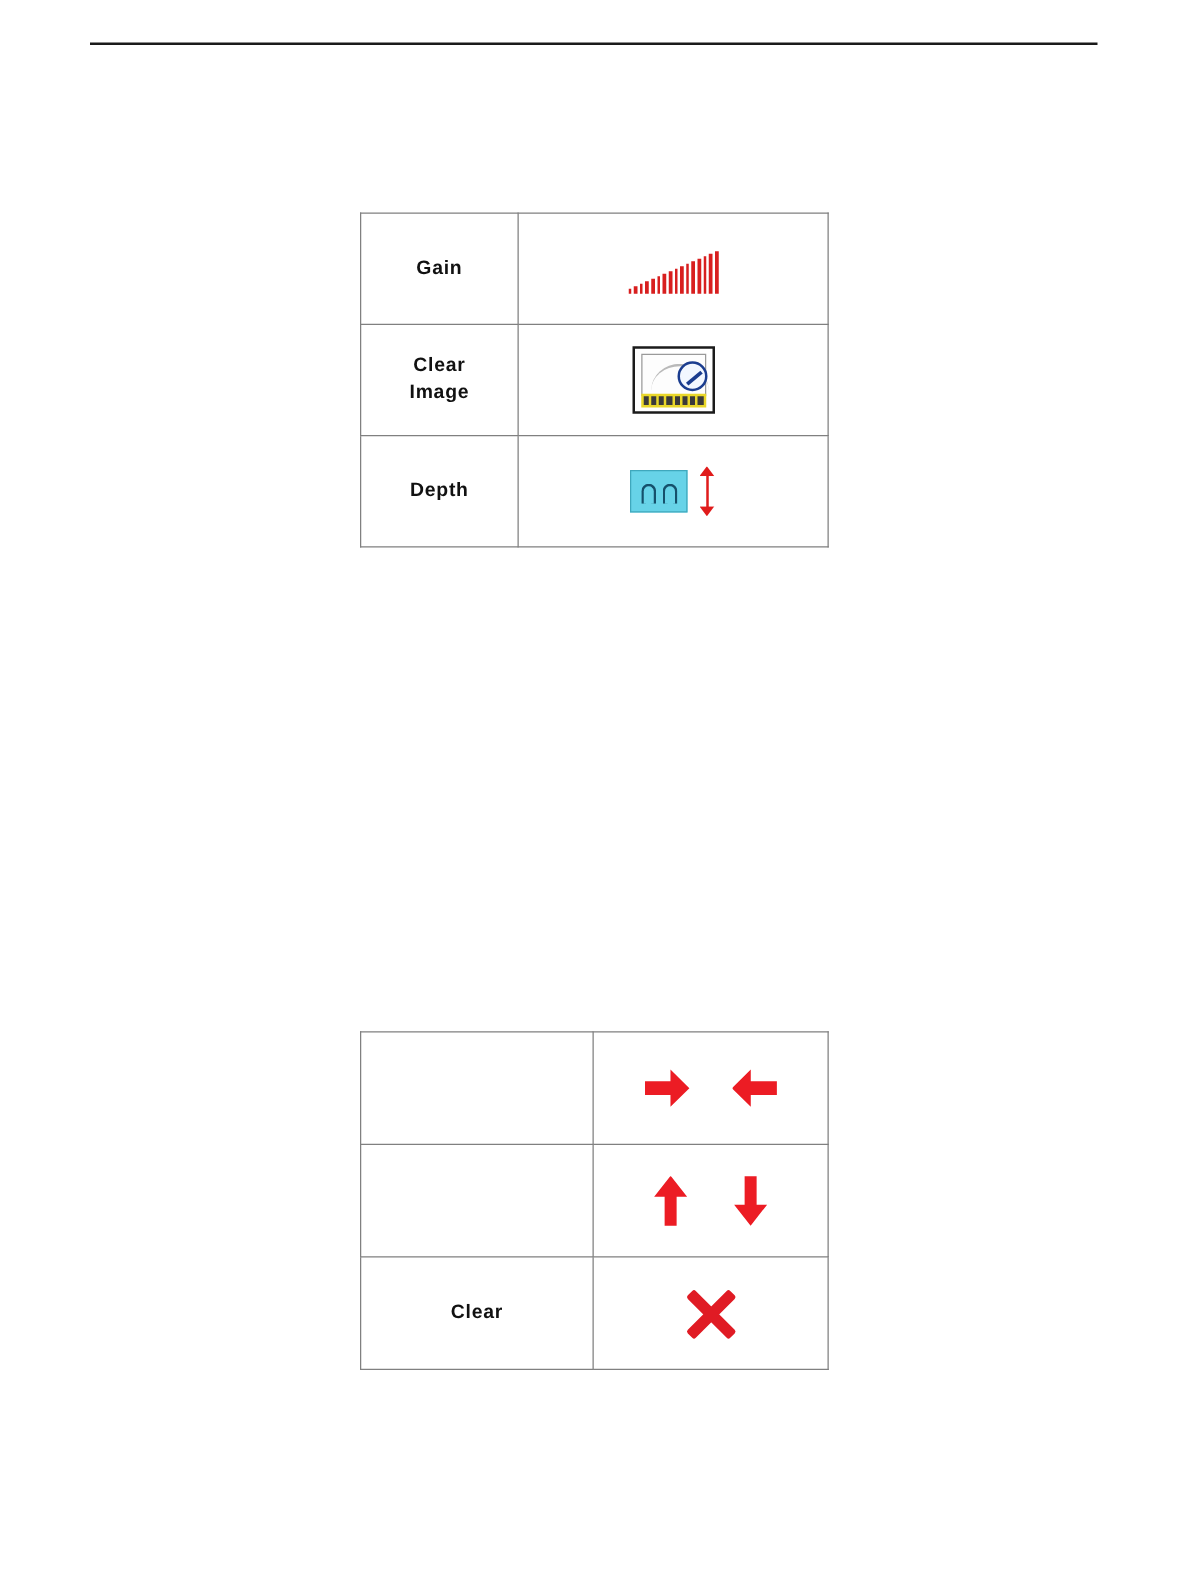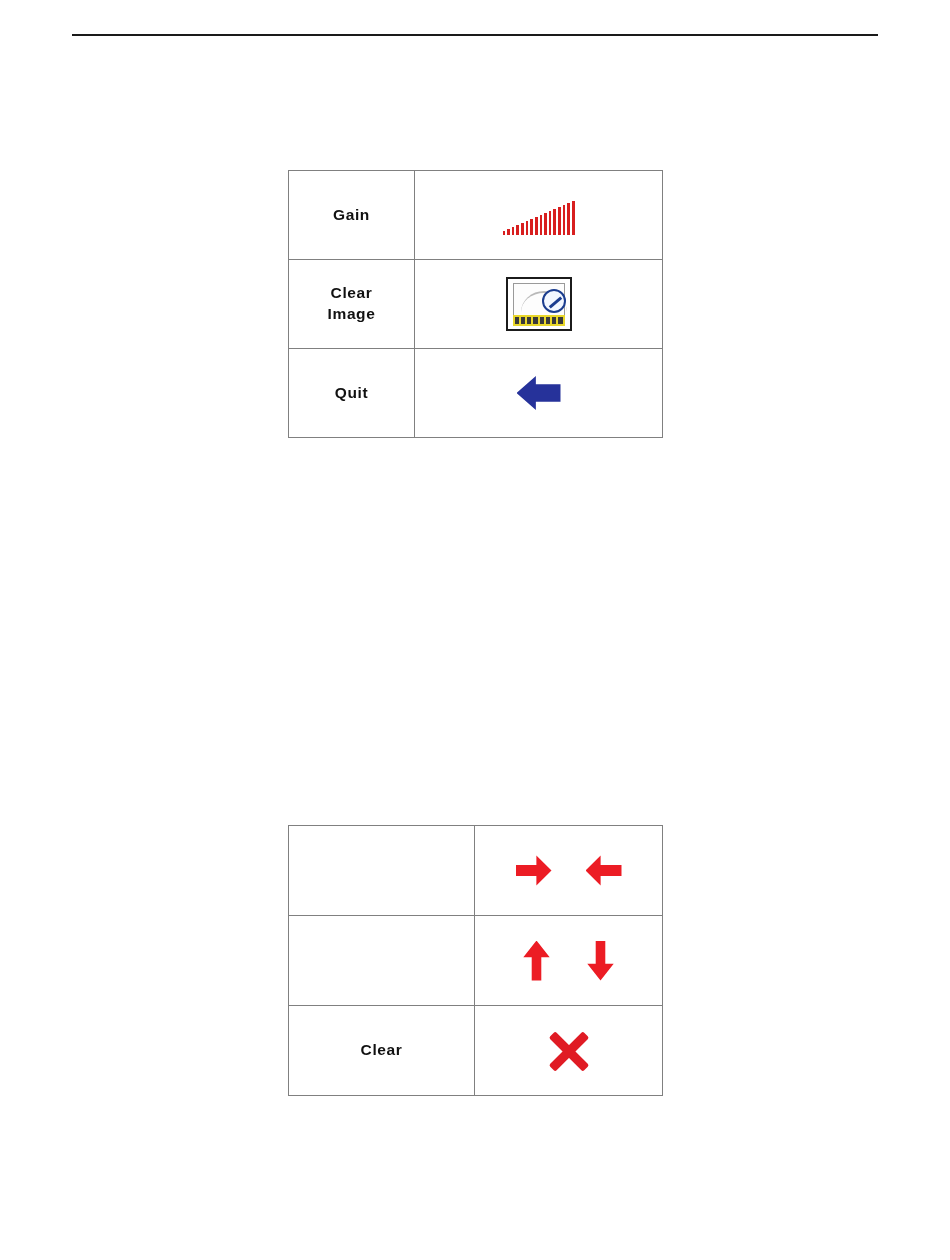--- a/index.html
+++ b/index.html
@@ -408,29 +408,39 @@
                   <span></span>
                   <span></span>
                   <span></span>
                 </div>
             </div>
           </div>
         </td>
       </tr>
 
 
-
-      <tr>
-        <td class="label-cell">Quit</td>
-        <td class="icon-cell">
-          <div class="icon-wrap">
-            <div class="quit-icon"></div>
-          </div>
-        </td>
-      </tr>
+      <tr>
+        <td class="label-cell">Depth</td>
+        <td class="icon-cell">
+          <div class="icon-wrap">
+            <div class="depth-icon">
+              <div class="tile">
+                <div class="hump h1"></div>
+                <div class="hump h2"></div>
+              </div>
+              <div class="dbl-arrow">
+                <div class="stem"></div>
+                <div class="head up"></div>
+                <div class="head down"></div>
+              </div>
+            </div>
+          </div>
+        </td>
+      </tr>
+
     </tbody>
   </table>
 
   <table class="icon-table" id="table-navigation">
     <colgroup>
         <col class="c1">
         <col class="c2">
       </colgroup>
     <tbody>
       <tr>

